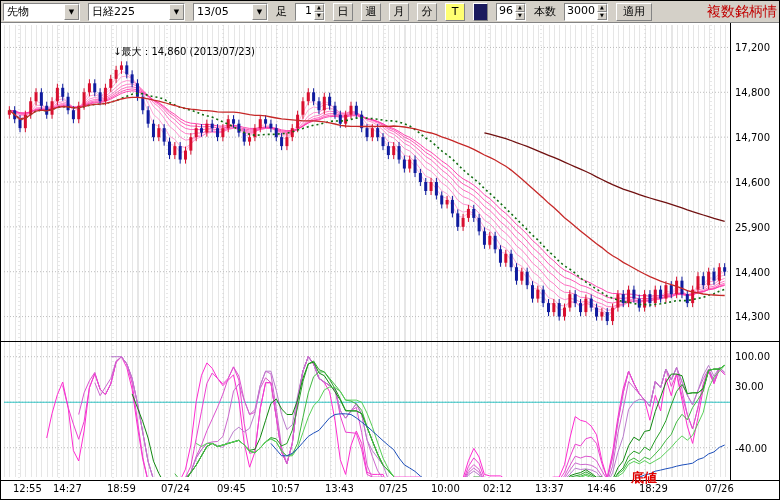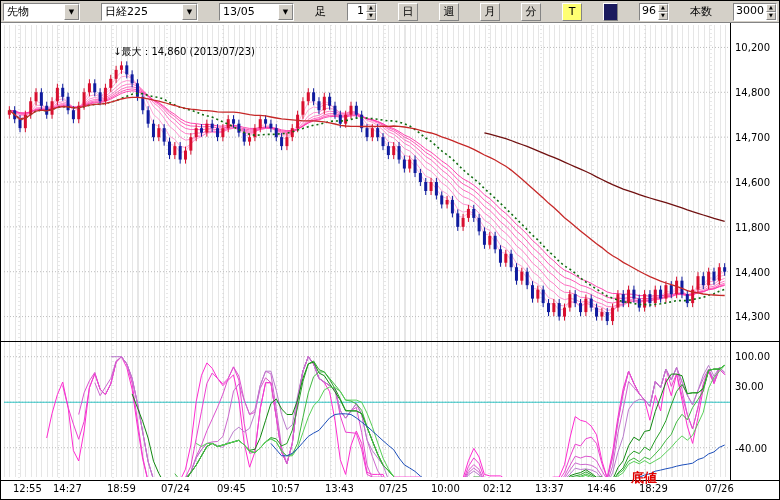--- a/index.html
+++ b/index.html
@@ -1,18 +1,18 @@
 <!DOCTYPE html>
 <html><head>
 <meta charset="utf-8">
 <style>
 *{margin:0;padding:0;box-sizing:border-box}
 body{font-family:"DejaVu Sans",sans-serif;background:#9a9a9a}
 .window{position:relative;width:780px;height:500px;border:1px solid #000;background:#fff;overflow:hidden}
-.toolbar{position:absolute;top:0;left:0;right:0;height:22px;background:#d4d0c8;border-bottom:1px solid #848484;display:flex;align-items:center;gap:21px;padding:0 2px;font-size:11px}
+.toolbar{position:absolute;top:0;left:0;right:0;height:22px;background:#d4d0c8;border-bottom:1px solid #848484;display:flex;align-items:center;gap:8px;padding:0 2px;font-size:11px}
 .combo{display:flex;align-items:center;height:18px;background:#fff;border:1px solid;border-color:#848484 #fff #fff #848484}
 .combo .txt{padding:0 3px;white-space:nowrap}
 .combo.w1 .txt{min-width:60px}
 .combo.w2 .txt{min-width:80px}
 .combo.w3 .txt{min-width:58px}
 .combo .drop{width:15px;height:16px;background:#d4d0c8;border:1px solid;border-color:#fff #848484 #848484 #fff;font-size:7px;display:flex;align-items:center;justify-content:center;cursor:default}
 .spin{display:flex;height:18px;border:1px solid;border-color:#848484 #fff #fff #848484;background:#fff}
 .spin .val{padding:0 2px;min-width:18px;text-align:right}
 .spin.wide .val{min-width:30px}
 .spin .arrows{display:flex;flex-direction:column;width:10px}
@@ -406,25 +406,25 @@
           <polyline points="152.5,463.8 157.8,455.6 163.1,458.3 168.5,459.7 173.8,456.4 179.2,460.5 184.5,457.4 189.8,449.7 195.2,442.1 200.5,432.8 205.9,423.5 211.2,420.4 216.5,423.5 221.9,422.0 227.2,420.4 232.5,418.9 237.9,417.3 243.2,422.0 248.6,428.1 253.9,429.7 259.2,425.0 264.6,418.9 269.9,414.6 275.3,415.9 280.6,422.9 285.9,420.5 291.3,407.2 296.6,384.2 301.9,358.7 307.3,340.9 312.6,338.0 318.0,346.7 323.3,348.9 328.6,356.4 334.0,365.6 339.3,375.9 344.6,387.3 350.0,387.9 355.3,387.9 360.7,390.6 366.0,404.1 371.3,417.7 376.7,431.2 382.0,442.1 387.4,447.5 392.7,453.7 398.0,459.1 403.4,459.1 408.7,455.3 414.0,459.9 419.4,459.9 424.7,459.9 430.1,460.8 435.4,460.8 440.7,460.8 446.1,459.5 451.4,462.5 456.8,462.5 462.1,460.2 467.4,457.0 472.8,454.6 478.1,454.6 483.4,456.9 488.8,459.2 494.1,461.7 499.5,461.7 504.8,459.5 510.1,461.6 515.5,461.6 520.8,459.6 526.1,461.7 531.5,461.7 536.8,459.8 542.2,461.8 547.5,461.8 552.8,459.9 558.2,461.8 563.5,459.7 568.9,454.3 574.2,452.9 579.5,451.7 584.9,448.9 590.2,451.8 595.5,455.0 600.9,454.9 606.2,459.9 611.6,458.5 616.9,450.0 622.2,444.9 627.6,432.9 632.9,428.2 638.3,430.6 643.6,424.1 648.9,427.4 654.3,417.0 659.6,408.3 664.9,397.7 670.3,382.0 675.6,368.4 681.0,361.5 686.3,370.7 691.6,369.8 697.0,369.8 702.3,365.5 707.6,347.4 713.0,346.1 718.3,346.1 723.7,342.3" fill="none" stroke="#28a028" stroke-width="1"></polyline>
           <polyline points="173.8,450.7 179.2,457.3 184.5,455.3 189.8,449.7 195.2,442.1 200.5,432.8 205.9,423.5 211.2,420.4 216.5,423.5 221.9,422.0 227.2,420.4 232.5,418.9 237.9,417.3 243.2,422.0 248.6,428.1 253.9,429.7 259.2,425.0 264.6,418.9 269.9,415.8 275.3,418.9 280.6,428.1 285.9,432.8 291.3,431.6 296.6,420.3 301.9,394.7 307.3,369.9 312.6,353.7 318.0,349.0 323.3,348.9 328.6,355.4 334.0,361.9 339.3,368.4 344.6,377.1 350.0,378.1 355.3,380.8 360.7,387.3 366.0,403.5 371.3,417.7 376.7,431.2 382.0,442.1 387.4,447.5 392.7,453.7 398.0,459.1 403.4,459.1 408.7,455.3 414.0,459.9 419.4,459.9 424.7,459.9 430.1,460.8 435.4,460.8 440.7,460.8 446.1,459.5 451.4,462.5 456.8,462.5 462.1,460.3 467.4,457.3 472.8,455.1 478.1,455.1 483.4,457.3 488.8,459.6 494.1,461.8 499.5,461.8 504.8,459.9 510.1,461.9 515.5,461.9 520.8,460.1 526.1,462.0 531.5,462.0 536.8,460.3 542.2,462.0 547.5,462.0 552.8,460.3 558.2,462.0 563.5,460.1 568.9,455.5 574.2,454.5 579.5,453.4 584.9,451.0 590.2,453.4 595.5,456.2 600.9,456.0 606.2,460.4 611.6,458.9 616.9,451.1 622.2,447.1 627.6,438.0 632.9,435.1 638.3,438.7 643.6,434.2 648.9,436.4 654.3,430.9 659.6,425.0 664.9,417.4 670.3,411.3 675.6,398.9 681.0,391.3 686.3,396.8 691.6,384.5 697.0,376.4 702.3,368.1 707.6,347.4 713.0,346.1 718.3,346.1 723.7,342.3" fill="none" stroke="#40b840" stroke-width="1"></polyline>
           <polyline points="195.2,420.4 200.5,423.5 205.9,420.4 211.2,420.4 216.5,423.5 221.9,422.0 227.2,420.4 232.5,418.9 237.9,417.3 243.2,422.0 248.6,428.1 253.9,429.7 259.2,425.0 264.6,418.9 269.9,415.8 275.3,418.9 280.6,428.1 285.9,432.8 291.3,432.8 296.6,425.0 301.9,409.6 307.3,394.1 312.6,382.7 318.0,377.1 323.3,366.9 328.6,364.1 334.0,364.7 339.3,368.4 344.6,377.1 350.0,377.1 355.3,377.1 360.7,379.2 366.0,390.1 371.3,403.6 376.7,419.8 382.0,435.0 387.4,445.8 392.7,453.7 398.0,459.1 403.4,459.1 408.7,455.3 414.0,459.9 419.4,459.9 424.7,459.9 430.1,460.8 435.4,460.8 440.7,460.8 446.1,459.5 451.4,462.5 456.8,462.5 462.1,460.3 467.4,457.3 472.8,455.1 478.1,455.1 483.4,457.3 488.8,459.7 494.1,461.8 499.5,461.8 504.8,460.1 510.1,462.0 515.5,462.0 520.8,460.3 526.1,462.1 531.5,462.1 536.8,460.6 542.2,462.2 547.5,462.2 552.8,460.7 558.2,462.2 563.5,460.5 568.9,456.3 574.2,455.3 579.5,454.4 584.9,452.3 590.2,454.8 595.5,457.3 600.9,457.2 606.2,460.9 611.6,459.6 616.9,453.3 622.2,449.7 627.6,441.2 632.9,438.4 638.3,440.8 643.6,437.6 648.9,440.8 654.3,437.7 659.6,434.6 664.9,429.4 670.3,424.3 675.6,418.0 681.0,412.9 686.3,417.2 691.6,412.3 697.0,400.6 702.3,389.2 707.6,365.3 713.0,353.9 718.3,348.5 723.7,342.3" fill="none" stroke="#58d058" stroke-width="1"></polyline>
           <polyline points="269.9,420.4 275.3,426.6 280.6,432.8 285.9,432.8 291.3,430.3 296.6,425.6 301.9,419.5 307.3,413.4 312.6,410.1 318.0,407.3 323.3,401.1 328.6,394.9 334.0,391.5 339.3,390.8 344.6,390.8 350.0,391.5 355.3,394.9 360.7,399.1 366.0,403.2 371.3,408.0 376.7,412.8 382.0,417.7 387.4,422.4 392.7,426.7 398.0,435.0 403.4,441.9 408.7,445.0 414.0,448.4 419.4,453.2 424.7,456.7 430.1,457.4 435.4,458.2 440.7,460.7 446.1,460.2 451.4,460.2 456.8,461.9 462.1,460.9 467.4,459.0 472.8,458.0 478.1,459.3 483.4,459.3 488.8,458.5 494.1,459.1 499.5,459.1 504.8,458.3 510.1,459.3 515.5,461.2 520.8,461.5 526.1,461.5 531.5,461.5 536.8,461.7 542.2,461.7 547.5,461.7 552.8,461.8 558.2,461.8 563.5,461.3 568.9,460.5 574.2,459.6 579.5,459.3 584.9,458.8 590.2,458.2 595.5,458.2 600.9,458.4 606.2,458.4 611.6,458.1 616.9,457.7 622.2,457.2 627.6,455.2 632.9,454.7 638.3,454.2 643.6,452.0 648.9,450.8 654.3,448.2 659.6,447.1 664.9,445.8 670.3,444.7 675.6,443.2 681.0,442.0 686.3,441.2 691.6,440.2 697.0,436.5 702.3,434.8 707.6,430.9 713.0,428.9 718.3,424.4 723.7,422.0" fill="none" stroke="#1d4fbb" stroke-width="1"></polyline>
         </g>
         <line x1="0" x2="778" y1="318.5" y2="318.5" stroke="#000"></line>
         <line x1="0" x2="778" y1="457.5" y2="457.5" stroke="#000"></line>
         <line x1="729.5" x2="729.5" y1="0" y2="457.5" stroke="#000"></line>
       </svg>
 
-    <span class="ylab" style="top:19px">10,200</span>
+    <span class="ylab" style="top:19px">17,200</span>
     <span class="ylab" style="top:64px">14,800</span>
     <span class="ylab" style="top:109px">14,700</span>
     <span class="ylab" style="top:154px">14,600</span>
-    <span class="ylab" style="top:199px">11,800</span>
+    <span class="ylab" style="top:199px">25,900</span>
     <span class="ylab" style="top:244px">14,400</span>
     <span class="ylab" style="top:288px">14,300</span>
 
     <span class="ylab" style="top:328px">100.00</span>
     <span class="ylab" style="top:358px">30.00</span>
     <span class="ylab" style="top:420px">-40.00</span>
 
     <div class="ann" style="left:112px;top:22px">↓最大：14,860 (2013/07/23)</div>
     <div class="ann-bottom" style="left:630px;top:446px">底値</div>
 

